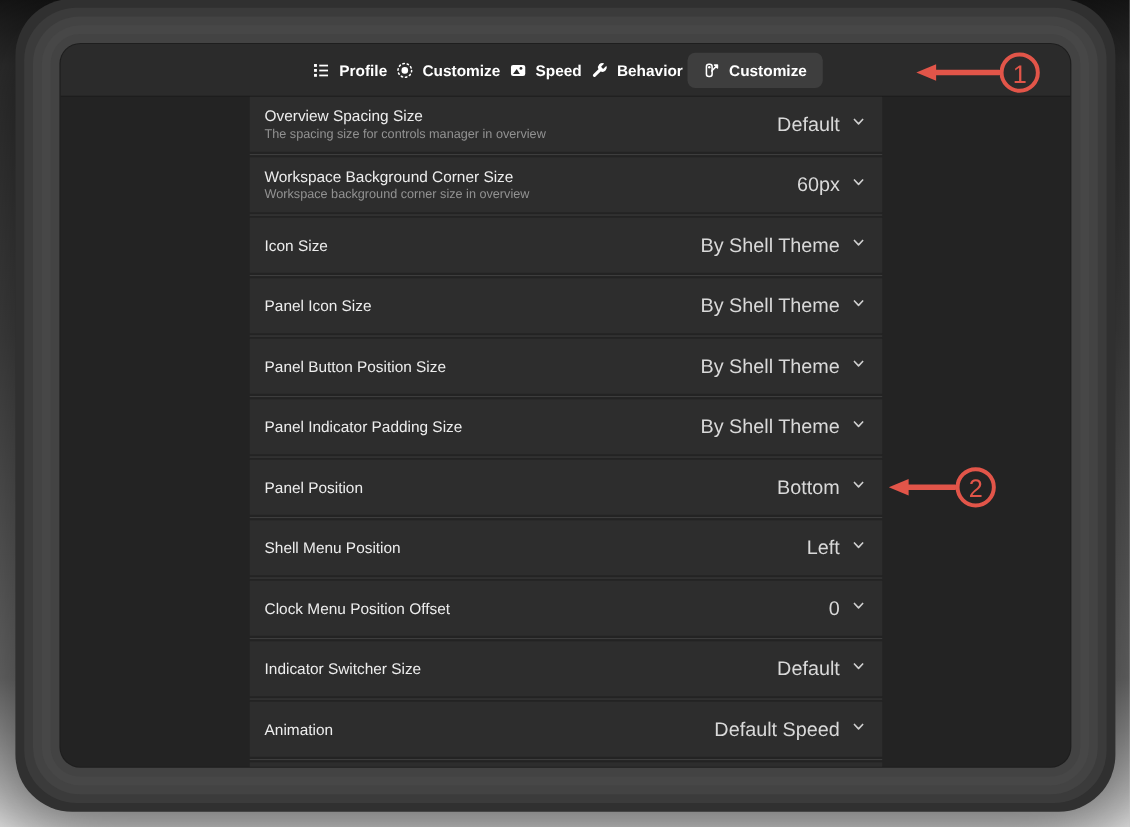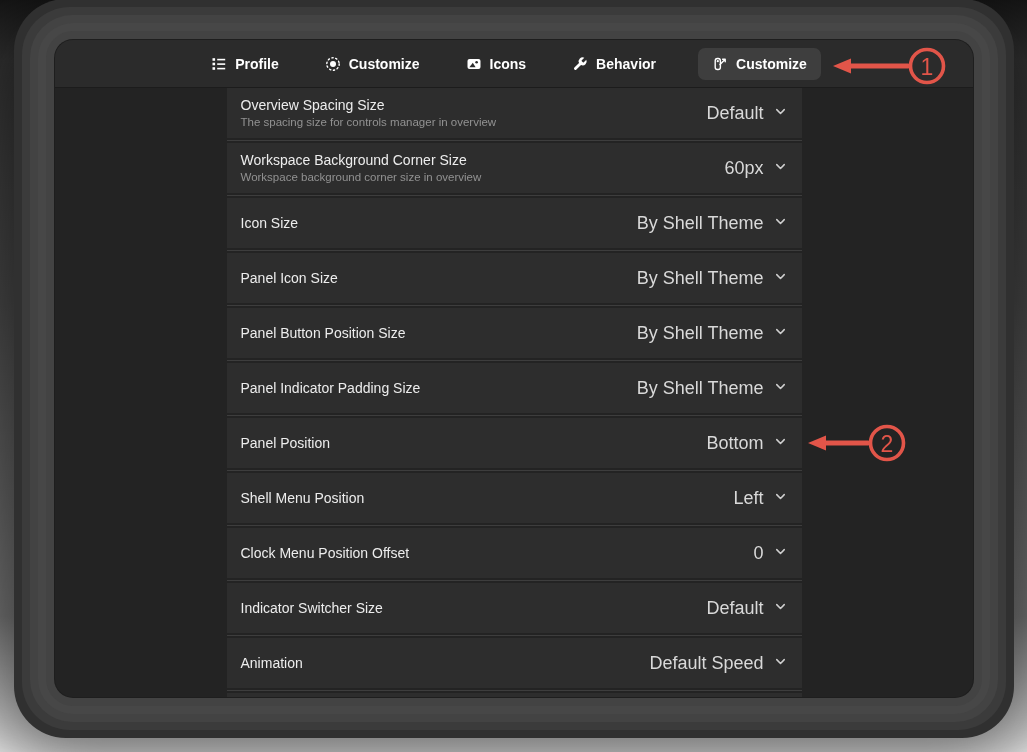--- a/index.html
+++ b/index.html
@@ -16,21 +16,21 @@
       0 0 0 1px rgba(0,0,0,.55),
       0 0 0 9px #434343,
       0 0 0 17px #474747,
       0 0 0 25px #434343,
       0 0 0 33px #3b3b3b,
       0 0 0 41px #303030,
       0 14px 80px 58px rgba(8,8,8,.55);
   }
   .headerbar{
     height:47px;background:#2b2b2b;border-bottom:1px solid #1c1c1c;
-    display:flex;align-items:center;justify-content:center;gap:38px;
+    display:flex;align-items:center;justify-content:center;
   }
   .tab{
     display:flex;align-items:center;gap:8px;color:#ffffff;
     font-size:14px;font-weight:700;cursor:pointer;padding:8px 4px;border-radius:7px;
   }
   .tab.selected{background:#3e3e3e;padding:8px 14px;}
   .tab svg{display:block;}
   .content{height:610px;}
   .list{width:575px;margin:0 auto;}
   .row{
@@ -81,21 +81,21 @@
     </div>
 
     <div class="tab">
       <span>
         <svg width="16" height="16" viewBox="0 0 16 16">
           <rect x="1.5" y="3" width="13" height="10" rx="2" fill="#ffffff"></rect>
           <circle cx="10.6" cy="6.2" r="1.3" fill="#2b2b2b"></circle>
           <polygon points="3.4,11.3 6.8,6.8 9.6,11.3" fill="#2b2b2b"></polygon>
         </svg>
       </span>
-      <span>Icons</span>
+      <span>Speed</span>
     </div>
 
     <div class="tab">
       <span>
         <svg width="16" height="16" viewBox="0 0 24 24">
           <path fill="#ffffff" d="M14.7 6.3a1 1 0 0 0 0 1.4l1.6 1.6a1 1 0 0 0 1.4 0l3.77-3.77a6 6 0 0 1-7.94 7.94l-6.91 6.91a2.12 2.12 0 0 1-3-3l6.91-6.91a6 6 0 0 1 7.94-7.94l-3.76 3.76z"></path>
         </svg>
       </span>
       <span>Behavior</span>
     </div>

